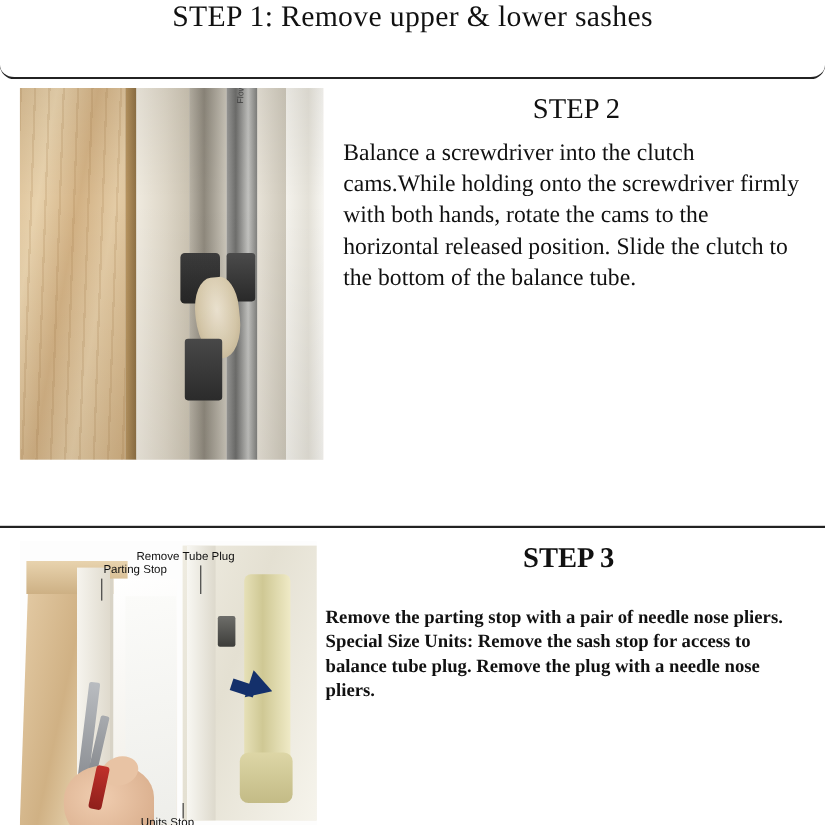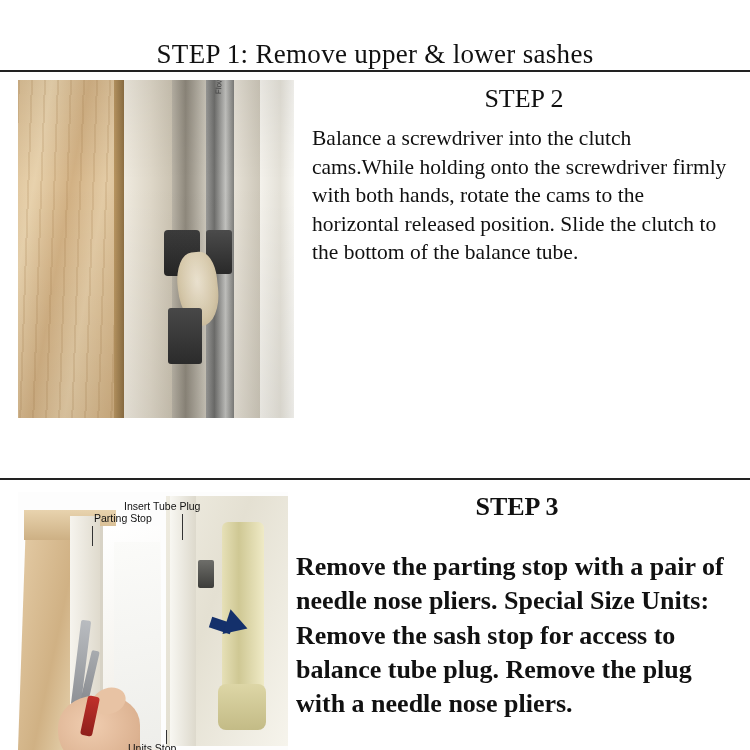--- a/index.html
+++ b/index.html
@@ -18,24 +18,25 @@
     position: relative;
     width: 750px;
     height: 750px;
     box-sizing: border-box;
   }
 
   
   .step1-header {
     height: 72px;
     display: flex;
-    align-items: flex-end;
+    align-items: flex-start;
     justify-content: center;
     border-bottom: 2px solid #222;
     box-sizing: border-box;
+    border-radius: 13px;
   }
   .step1-title {
     font-size: 27px;
     letter-spacing: 0.3px;
     color: #111;
   }
 
   
   .row {
     display: flex;
@@ -64,21 +65,21 @@
     margin: 6px 0 10px 0;
     color: #111;
   }
   .step-body {
     font-size: 21.5px;
     line-height: 1.33;
     color: #111;
     text-align: left;
   }
   .row3 .step-body {
-    font-size: 26px;
+    font-size: 17px;
     line-height: 1.32;
     margin-top: 28px;
   }
 
   
   .row3 {
     height: 321px;
   }
   .photo-col3 {
     width: 288px;
@@ -375,21 +376,21 @@
           <div class="p2r-plug"></div>
           <div class="p2r-arrow-tail"></div>
           <div class="p2r-arrow"></div>
         </div>
 
         <div class="leader leader-parting"></div>
         <div class="leader leader-balance"></div>
         <div class="leader leader-sash"></div>
 
         <div class="cap cap-parting">Parting Stop</div>
-        <div class="cap cap-balance">Insert Tube Plug</div>
+        <div class="cap cap-balance">Remove Tube Plug</div>
         <div class="cap cap-sashstop">Units Stop</div>
       </div>
     </div>
     <div class="text-col3">
       <div class="step-heading">STEP 3</div>
       <div class="step-body">Remove the parting stop with a pair of needle nose pliers. Special Size Units: Remove the sash stop for access to balance tube plug. Remove the plug with a needle nose pliers.</div>
     </div>
   </div>
 
 </div>

